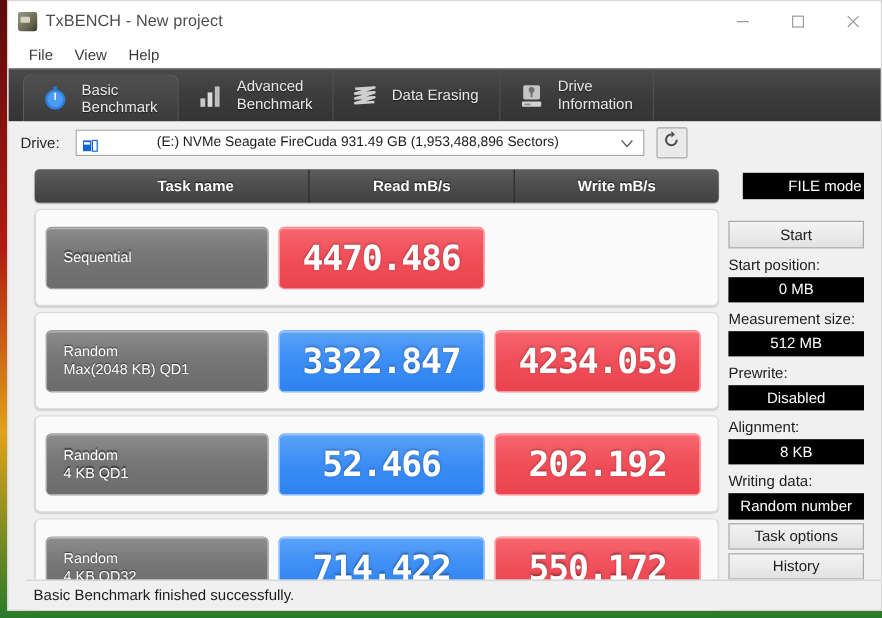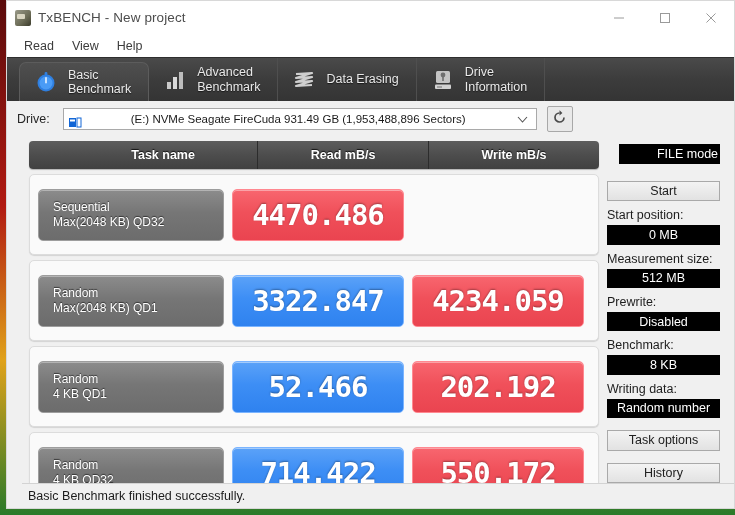--- a/index.html
+++ b/index.html
@@ -183,21 +183,21 @@
     margin:0 4px;box-sizing:border-box;
   }
   .fld-label{
     font-size:12.5px;color:#1d1d1d;margin:7px 0 3px 4px;
   }
   .blackfield{
     height:22px;background:#000;color:#fff;font-size:12.5px;
     display:flex;align-items:center;justify-content:center;
     margin:0 4px;box-sizing:border-box;
   }
-  .btn.mt{margin-top:12px;text-align:right;}
+  .btn.mt{margin-top:3px;text-align:right;}
   
   .statusbar{
     height:25px;flex:0 0 auto;background:#f0f0f0;
     border-top:1px solid #d3d3d3;
     display:flex;align-items:center;box-sizing:border-box;margin-left:15px;
   }
   .status-text{font-size:12.5px;color:#1c1c1c;padding-left:6px;}
 </style>
 </head>
 <body>
@@ -222,21 +222,21 @@
       <div class="winbtn">
         <svg width="12" height="12" viewBox="0 0 12 12">
               <line x1="1.5" y1="1.5" x2="10.5" y2="10.5" stroke="#9a9a9a" stroke-width="1"></line>
               <line x1="10.5" y1="1.5" x2="1.5" y2="10.5" stroke="#9a9a9a" stroke-width="1"></line>
             </svg>
       </div>
     </div>
   </div>
 
   <div class="menubar">
-    <div class="menu-item">Read</div>
+    <div class="menu-item">File</div>
     <div class="menu-item">View</div>
     <div class="menu-item">Help</div>
   </div>
 
   <div class="tabstrip">
 
     <div class="tab active">
       <span class="tab-icon">
         <svg width="24" height="24" viewBox="0 0 24 24">
           <circle cx="12" cy="13" r="8.5" fill="#2f7fe0"></circle>
@@ -327,21 +327,20 @@
 
       <div class="table-head">
         <div class="th c0">Task name</div>
         <div class="th c1">Read mB/s</div>
         <div class="th c2">Write mB/s</div>
       </div>
 
       <div class="rowcard">
         <div class="taskchip">
           <span class="t1">Sequential</span>
-          <span class="t2">Max(2048 KB) QD32</span>
         </div>
         <div class="valchip write">
           <span>4470.486</span>
         </div>
       </div>
 
       <div class="rowcard">
         <div class="taskchip">
           <span class="t1">Random</span>
           <span class="t2">Max(2048 KB) QD1</span>
@@ -389,21 +388,21 @@
 
       <div class="fld-label">Start position:</div>
       <div class="blackfield">0 MB</div>
 
       <div class="fld-label">Measurement size:</div>
       <div class="blackfield">512 MB</div>
 
       <div class="fld-label">Prewrite:</div>
       <div class="blackfield">Disabled</div>
 
-      <div class="fld-label">Benchmark:</div>
+      <div class="fld-label">Alignment:</div>
       <div class="blackfield">8 KB</div>
 
       <div class="fld-label">Writing data:</div>
       <div class="blackfield">Random number</div>
 
       <div class="btn mt">Task options</div>
       <div class="btn mt">History</div>
     </div>
 
   </div>

